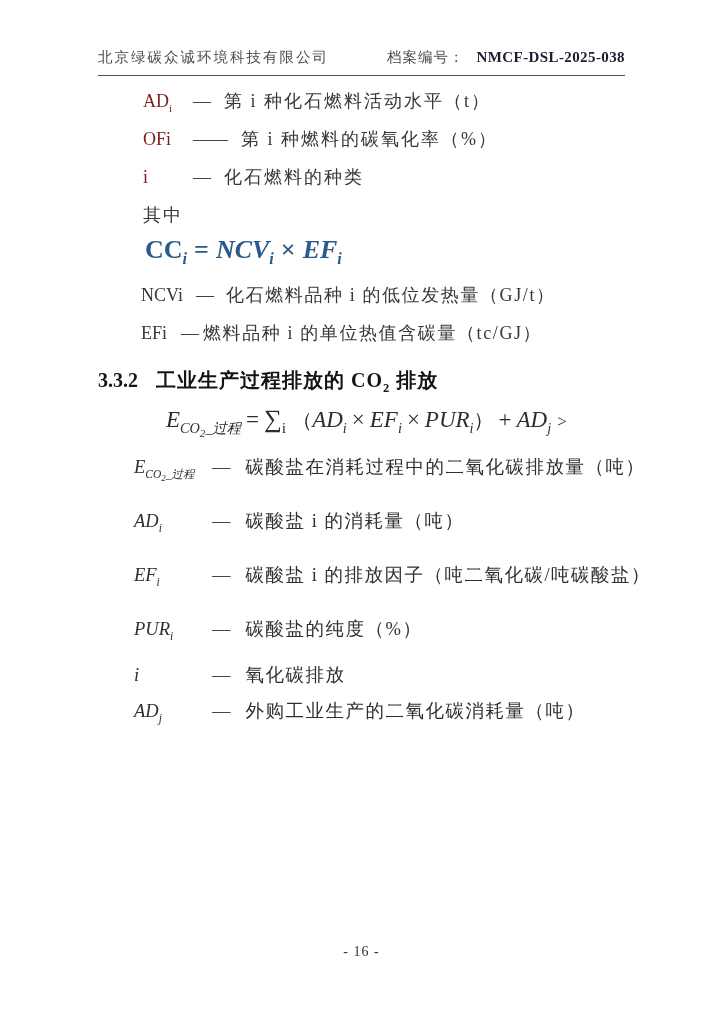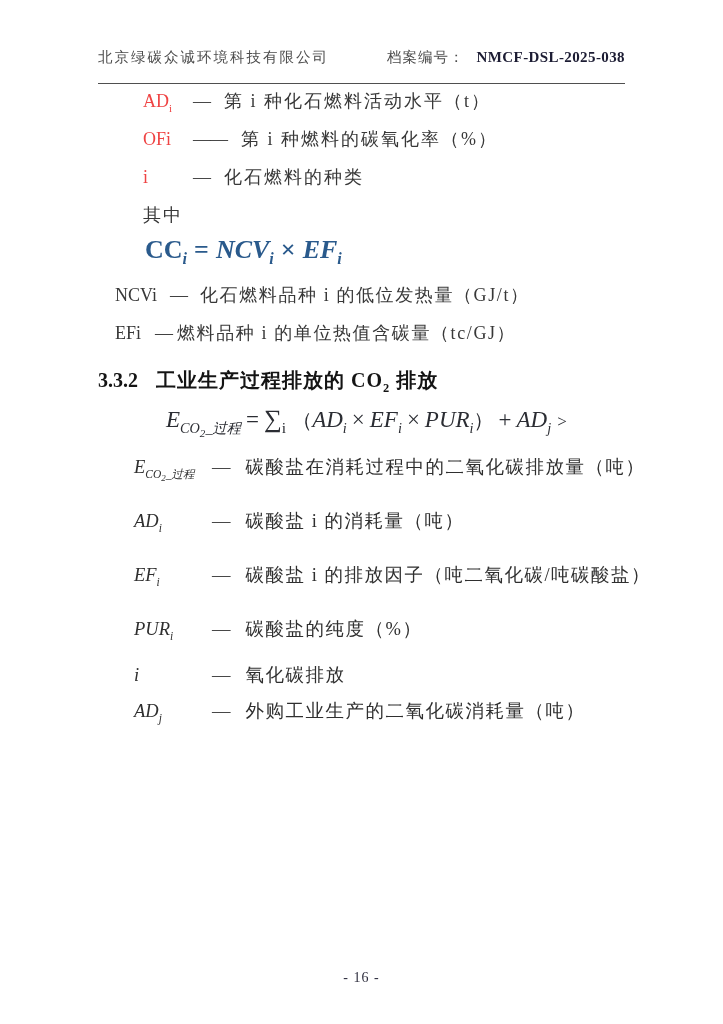--- a/index.html
+++ b/index.html
@@ -5,43 +5,43 @@
   html,body { margin:0; padding:0; background:#ffffff; }
   .page {
     position:relative; width:723px; height:1024px; overflow:hidden;
     background:#ffffff; color:#333333;
     font-family:"Liberation Serif","DejaVu Serif",serif;
   }
   
   .header {
     position:absolute; top:48px; left:98px; width:527px;
     display:flex; justify-content:space-between; align-items:baseline;
-    border-bottom:1.5px solid #4f4f4f; padding-bottom:16px;
+    border-bottom:1.5px solid #4f4f4f; padding-bottom:8px;
     font-size:14.5px; color:#4c4c4c; letter-spacing:2px; white-space:nowrap;
   }
   .archive { letter-spacing:1px;text-align:center; }
   .archive-no { font-weight:bold; color:#1c1c33; font-size:15px; letter-spacing:0.4px; margin-left:12px; }
   
   .content { position:absolute; top:88px; left:98px; width:527px; }
   
   .def-row { margin-left:45px; font-size:18px; line-height:26px; height:26px; margin-bottom:12px; white-space:nowrap; color:#383838; }
-  .def-row .term { display:inline-block; width:50px; color:#ef4444; }
+  .def-row .term { display:inline-block; width:50px; color:#7f1d1d; }
   .def-row .dash { margin-right:14px; color:#3f3f3f; letter-spacing:-1px; }
   .def-row .desc { letter-spacing:2px; }
   sub { font-size:62%; line-height:0; }
   sub sub { font-size:78%; }
   .among { margin-left:45px; font-size:18px; letter-spacing:2px; line-height:26px; height:26px; margin-bottom:2px; color:#383838; }
   
   .formula-cc { margin-left:47px; height:40px; line-height:40px; margin-top:2px;
     font-size:26px; font-weight:bold; color:#2a5a8c; white-space:nowrap; }
   .formula-cc .up { font-style:normal; }
   .formula-cc .it { font-style:italic; }
   .formula-cc .op { font-style:normal; margin:0 7px; }
   
-  .heat-row { margin-left:17px; font-size:18px; line-height:26px; height:26px; margin-top:12px; white-space:nowrap; color:#383838; }
+  .heat-row { margin-left:43px; font-size:18px; line-height:26px; height:26px; margin-top:12px; white-space:nowrap; color:#383838; }
   .heat-row .desc { letter-spacing:1.6px; }
   .heat-1 .term { display:inline-block; width:55px; }
   .heat-1 .dash { margin-right:12px; }
   .heat-2 .term { display:inline-block; width:40px; }
   .heat-2 .dash { margin-right:4px; }
   
   .section-heading { margin-top:20px; font-weight:bold; font-size:20px; line-height:28px; color:#141414; letter-spacing:1px; white-space:nowrap; }
   .section-heading .num { margin-right:18px; letter-spacing:0; }
   
   .para { margin-top:7px; color:#2e2e2e; }
@@ -59,21 +59,21 @@
   .formula-e .tail { font-size:17px; margin-left:5px; }
   
   .process-defs { margin-top:12px; }
   .process-row { margin-left:36px; font-size:18.5px; line-height:30px; height:30px; margin-bottom:24px; white-space:nowrap; color:#2f2f2f; }
   .process-row .term { display:inline-block; width:78px; font-style:italic; }
   .process-row .dash { margin-right:16px; color:#3f3f3f; letter-spacing:-1px; }
   .process-row .desc { letter-spacing:1.5px; }
   .process-row.tight1 { margin-bottom:6px; }
   .process-row.gap-small { margin-bottom:16px; }
   
-  .footer { position:absolute; top:970px; left:0; width:723px; text-align:center;
+  .footer { position:absolute; top:944px; left:0; width:723px; text-align:center;
     font-size:14px; letter-spacing:1px; color:#2e2e3e; }
 </style>
 </head>
 <body>
 
 <div class="page">
 
   <div class="header">
     <span class="company">北京绿碳众诚环境科技有限公司</span>
     <span class="archive">

